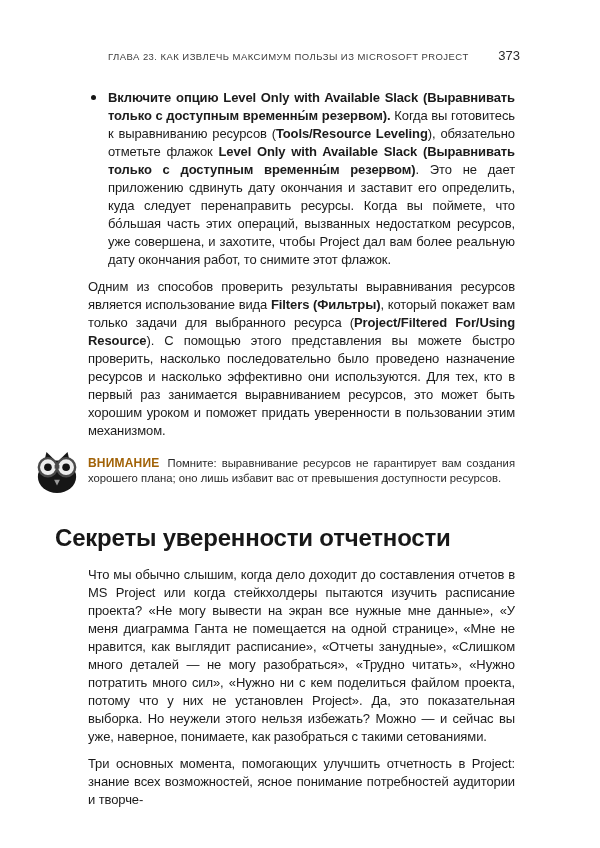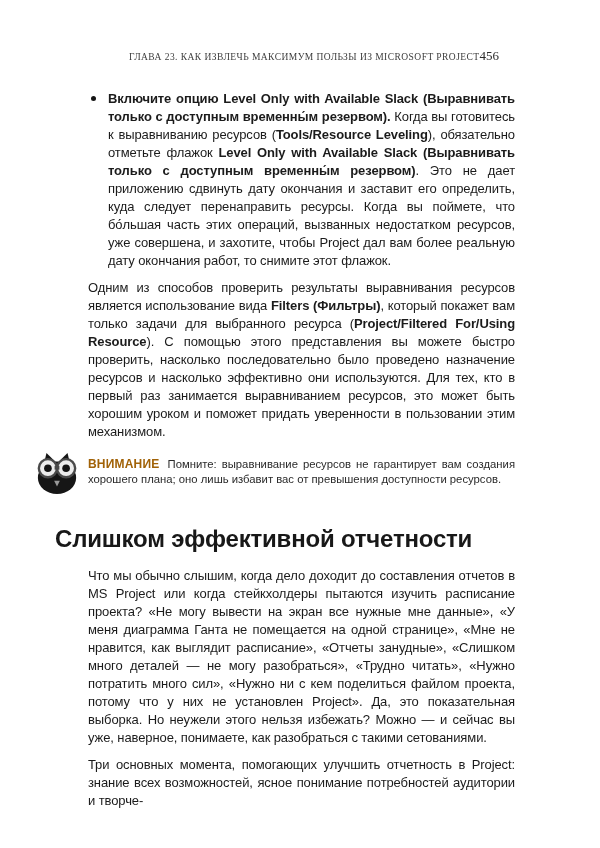--- a/index.html
+++ b/index.html
@@ -8,24 +8,23 @@
     width: 600px;
     height: 848px;
     margin: 0 auto;
     background: #ffffff;
     overflow: hidden;
     font-family: "Liberation Sans", sans-serif;
     color: #1b1b1b;
   }
   .running-head {
     display: flex;
-    justify-content: center;
+    justify-content: space-between;
     align-items: baseline;
     padding: 48px 80px 0 108px;
-    font-family: Liberation Serif, serif;
   }
   .rh-title {
     font-size: 9.5px;
     letter-spacing: 0.45px;
     color: #3c3c3c;
     white-space: nowrap;
   }
   .rh-page {
     font-size: 13px;
     color: #2b2b2b;
@@ -90,21 +89,21 @@
     margin: 0 0 14px -33px;
   }
 </style>
 </head>
 <body>
 
 <div class="page">
 
   <header class="running-head">
     <span class="rh-title">ГЛАВА 23. КАК ИЗВЛЕЧЬ МАКСИМУМ ПОЛЬЗЫ ИЗ MICROSOFT PROJECT</span>
-    <span class="rh-page">456</span>
+    <span class="rh-page">373</span>
   </header>
 
   <main class="content">
 
     <div class="bullet-item">
       <span class="bullet-dot"></span>
       <p class="para"><span class="b">Включите опцию Level Only with Available Slack (Выравнивать только с доступным временны́м резервом).</span><span> Когда вы готовитесь к выравниванию ресурсов (</span><span class="b">Tools/Resource Leveling</span><span>), обязательно отметьте флажок </span><span class="b">Level Only with Available Slack (Выравнивать только с доступным временны́м резервом)</span><span>. Это не дает приложению сдвинуть дату окончания и заставит его определить, куда следует перенаправить ресурсы. Когда вы поймете, что бо́льшая часть этих операций, вызванных недостатком ресурсов, уже совершена, и захотите, чтобы Project дал вам более реальную дату окончания работ, то снимите этот флажок.</span></p>
     </div>
 
     <p class="para"><span>Одним из способов проверить результаты выравнивания ресурсов является использование вида </span><span class="b">Filters (Фильтры)</span><span>, который покажет вам только задачи для выбранного ресурса (</span><span class="b">Project/Filtered For/Using Resource</span><span>). С помощью этого представления вы можете быстро проверить, насколько последовательно было проведено назначение ресурсов и насколько эффективно они используются. Для тех, кто в первый раз занимается выравниванием ресурсов, это может быть хорошим уроком и поможет придать уверенности в пользовании этим механизмом.</span></p>
@@ -120,20 +119,20 @@
           <circle cx="33.5" cy="18" r="9.5" fill="#ececec" stroke="#4a4a4a" stroke-width="2.5"></circle>
           <circle cx="14.5" cy="18" r="4" fill="#141414"></circle>
           <circle cx="33.5" cy="18" r="4" fill="#141414"></circle>
           <rect x="21.5" y="15.5" width="5" height="4" fill="#4a4a4a"></rect>
           <path d="M21 31 h6 l-3 6 z" fill="#9a9a9a"></path>
         </svg>
       </span>
       <p class="note-text"><span class="note-label">ВНИМАНИЕ</span><span>Помните: выравнивание ресурсов не гарантирует вам создания хорошего плана; оно лишь избавит вас от превышения доступности ресурсов.</span></p>
     </aside>
 
-    <h1 class="section-heading">Слишком эффективной отчетности</h1>
+    <h1 class="section-heading">Секреты уверенности отчетности</h1>
 
     <p class="para">Что мы обычно слышим, когда дело доходит до составления отчетов в MS Project или когда стейкхолдеры пытаются изучить расписание проекта? «Не могу вывести на экран все нужные мне данные», «У меня диаграмма Ганта не помещается на одной странице», «Мне не нравится, как выглядит расписание», «Отчеты занудные», «Слишком много деталей — не могу разобраться», «Трудно читать», «Нужно потратить много сил», «Нужно ни с кем поделиться файлом проекта, потому что у них не установлен Project». Да, это показательная выборка. Но неужели этого нельзя избежать? Можно — и сейчас вы уже, наверное, понимаете, как разобраться с такими сетованиями.</p>
 
     <p class="para">Три основных момента, помогающих улучшить отчетность в Project: знание всех возможностей, ясное понимание потребностей аудитории и творче-</p>
 
   </main>
 </div>
 
 </body></html>

